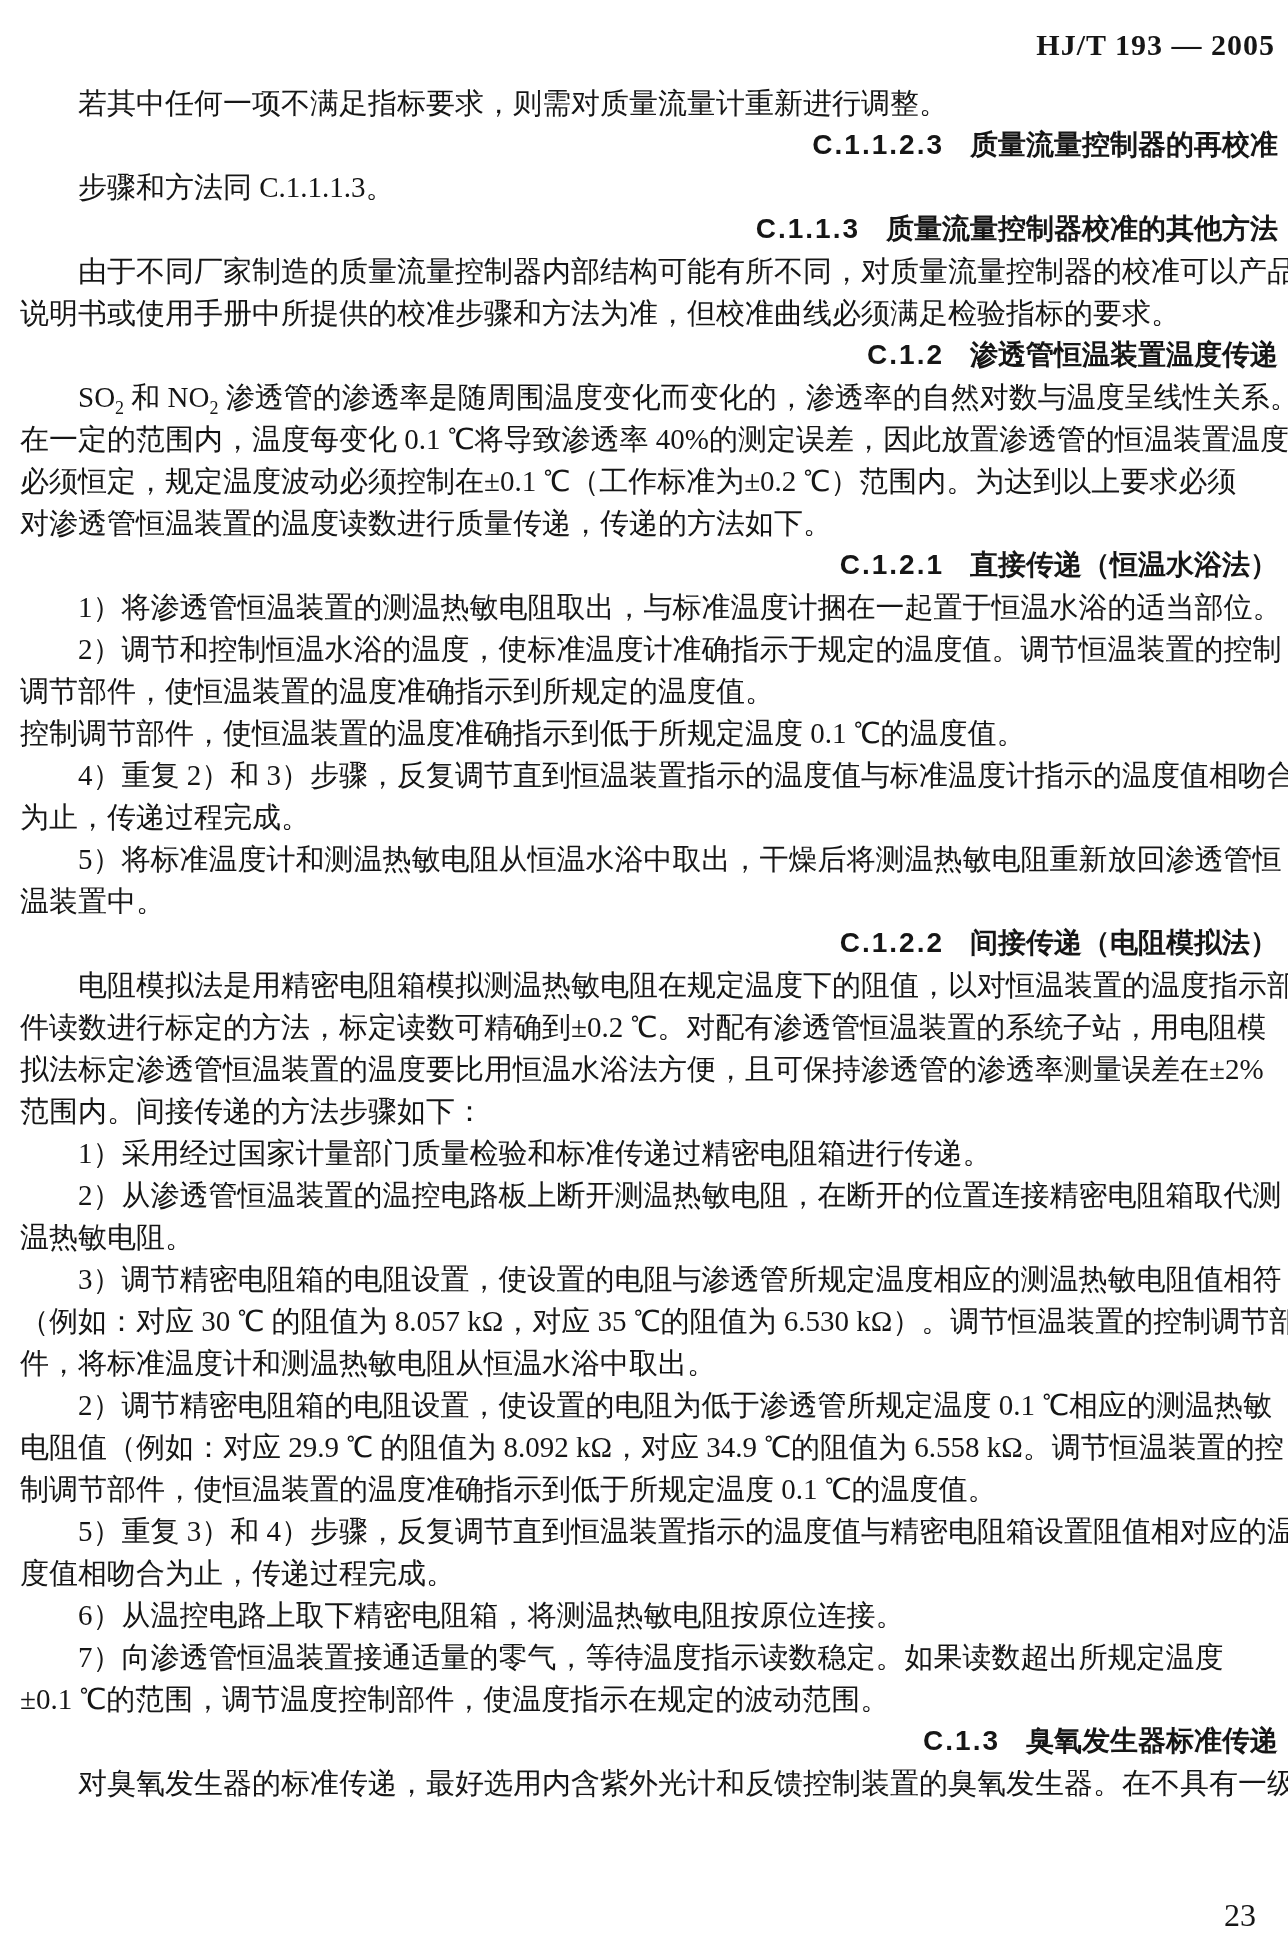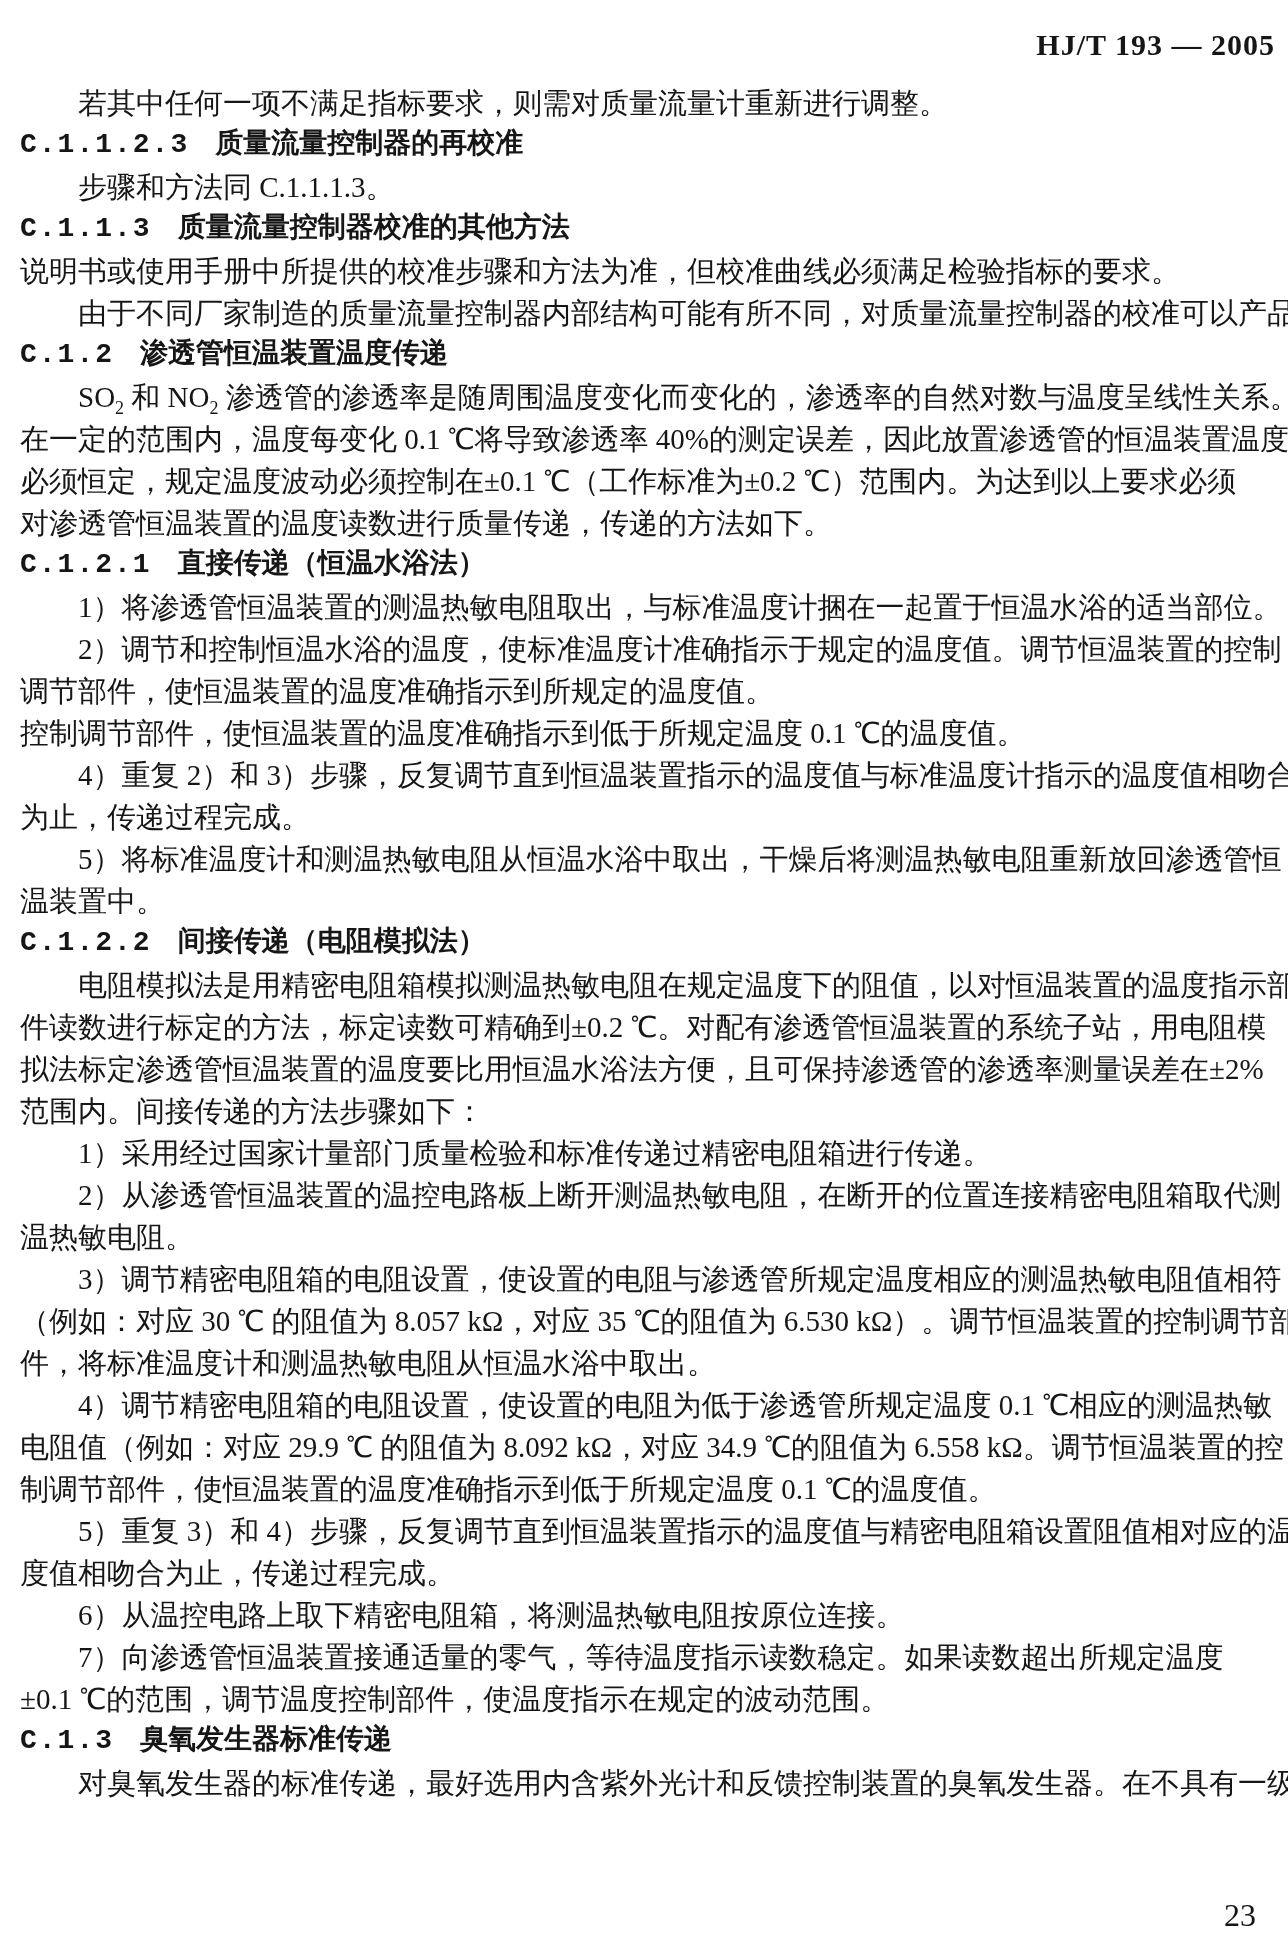--- a/index.html
+++ b/index.html
@@ -28,23 +28,24 @@
     position: absolute;
     left: 20px;
     right: 22px;
     top: 82px;
     font-size: 29px;
     line-height: 42px;
   }
   .line { white-space: nowrap; }
   .line.indent { padding-left: 58px; }
   .heading {
-    font-family: Liberation Mono, monospace;
+    font-family: Liberation Sans, sans-serif;
     font-weight: 700;
     font-size: 28px;
+    text-align: right;
   }
   .hnum { letter-spacing: 2px; margin-right: 26px; }
   .it { font-style: italic; font-family: "Liberation Serif", serif; }
   .sb { vertical-align: sub; font-size: 0.62em; line-height: 0; }
   .page-number {
     position: absolute;
     right: 44px;
     bottom: 20px;
     font-size: 32px;
     font-family: "Liberation Serif", serif;
@@ -54,22 +55,22 @@
 <body>
 
 <div class="page">
   <div class="running-header">HJ/T 193 — 2005</div>
 
   <div class="content" id="content">
       <div class="line indent">若其中任何一项不满足指标要求，则需对质量流量计重新进行调整。</div>
       <div class="line heading"><span class="hnum">C.1.1.2.3</span><span class="htitle">质量流量控制器的再校准</span></div>
       <div class="line indent">步骤和方法同 C.1.1.1.3。</div>
       <div class="line heading"><span class="hnum">C.1.1.3</span><span class="htitle">质量流量控制器校准的其他方法</span></div>
+      <div class="line indent">由于不同厂家制造的质量流量控制器内部结构可能有所不同，对质量流量控制器的校准可以产品</div>
       <div class="line">说明书或使用手册中所提供的校准步骤和方法为准，但校准曲线必须满足检验指标的要求。</div>
-      <div class="line indent">由于不同厂家制造的质量流量控制器内部结构可能有所不同，对质量流量控制器的校准可以产品</div>
       <div class="line heading"><span class="hnum">C.1.2</span><span class="htitle">渗透管恒温装置温度传递</span></div>
       <div class="line indent"><span>SO</span><span class="sb">2</span><span> 和 NO</span><span class="sb">2</span><span> 渗透管的渗透率是随周围温度变化而变化的，渗透率的自然对数与温度呈线性关系。</span></div>
       <div class="line">在一定的范围内，温度每变化 0.1 ℃将导致渗透率 40%的测定误差，因此放置渗透管的恒温装置温度</div>
       <div class="line">必须恒定，规定温度波动必须控制在±0.1 ℃（工作标准为±0.2 ℃）范围内。为达到以上要求必须</div>
       <div class="line">对渗透管恒温装置的温度读数进行质量传递，传递的方法如下。</div>
       <div class="line heading"><span class="hnum">C.1.2.1</span><span class="htitle">直接传递（恒温水浴法）</span></div>
       <div class="line indent">1）将渗透管恒温装置的测温热敏电阻取出，与标准温度计捆在一起置于恒温水浴的适当部位。</div>
       <div class="line indent">2）调节和控制恒温水浴的温度，使标准温度计准确指示于规定的温度值。调节恒温装置的控制</div>
       <div class="line">调节部件，使恒温装置的温度准确指示到所规定的温度值。</div>
       <div class="line">控制调节部件，使恒温装置的温度准确指示到低于所规定温度 0.1 ℃的温度值。</div>
@@ -81,21 +82,21 @@
       <div class="line indent">电阻模拟法是用精密电阻箱模拟测温热敏电阻在规定温度下的阻值，以对恒温装置的温度指示部</div>
       <div class="line">件读数进行标定的方法，标定读数可精确到±0.2 ℃。对配有渗透管恒温装置的系统子站，用电阻模</div>
       <div class="line">拟法标定渗透管恒温装置的温度要比用恒温水浴法方便，且可保持渗透管的渗透率测量误差在±2%</div>
       <div class="line">范围内。间接传递的方法步骤如下：</div>
       <div class="line indent">1）采用经过国家计量部门质量检验和标准传递过精密电阻箱进行传递。</div>
       <div class="line indent">2）从渗透管恒温装置的温控电路板上断开测温热敏电阻，在断开的位置连接精密电阻箱取代测</div>
       <div class="line">温热敏电阻。</div>
       <div class="line indent">3）调节精密电阻箱的电阻设置，使设置的电阻与渗透管所规定温度相应的测温热敏电阻值相符</div>
       <div class="line">（例如：对应 30 ℃ 的阻值为 8.057 kΩ，对应 35 ℃的阻值为 6.530 kΩ）。调节恒温装置的控制调节部</div>
       <div class="line">件，将标准温度计和测温热敏电阻从恒温水浴中取出。</div>
-      <div class="line indent">4）调节精密电阻箱的电阻设置，使设置的电阻为低于渗透管所规定温度 0.1 ℃相应的测温热敏</div>
+      <div class="line indent">2）调节精密电阻箱的电阻设置，使设置的电阻为低于渗透管所规定温度 0.1 ℃相应的测温热敏</div>
       <div class="line">电阻值（例如：对应 29.9 ℃ 的阻值为 8.092 kΩ，对应 34.9 ℃的阻值为 6.558 kΩ。调节恒温装置的控</div>
       <div class="line">制调节部件，使恒温装置的温度准确指示到低于所规定温度 0.1 ℃的温度值。</div>
       <div class="line indent">5）重复 3）和 4）步骤，反复调节直到恒温装置指示的温度值与精密电阻箱设置阻值相对应的温</div>
       <div class="line">度值相吻合为止，传递过程完成。</div>
       <div class="line indent">6）从温控电路上取下精密电阻箱，将测温热敏电阻按原位连接。</div>
       <div class="line indent">7）向渗透管恒温装置接通适量的零气，等待温度指示读数稳定。如果读数超出所规定温度</div>
       <div class="line">±0.1 ℃的范围，调节温度控制部件，使温度指示在规定的波动范围。</div>
       <div class="line heading"><span class="hnum">C.1.3</span><span class="htitle">臭氧发生器标准传递</span></div>
       <div class="line indent">对臭氧发生器的标准传递，最好选用内含紫外光计和反馈控制装置的臭氧发生器。在不具有一级</div>
     </div>

